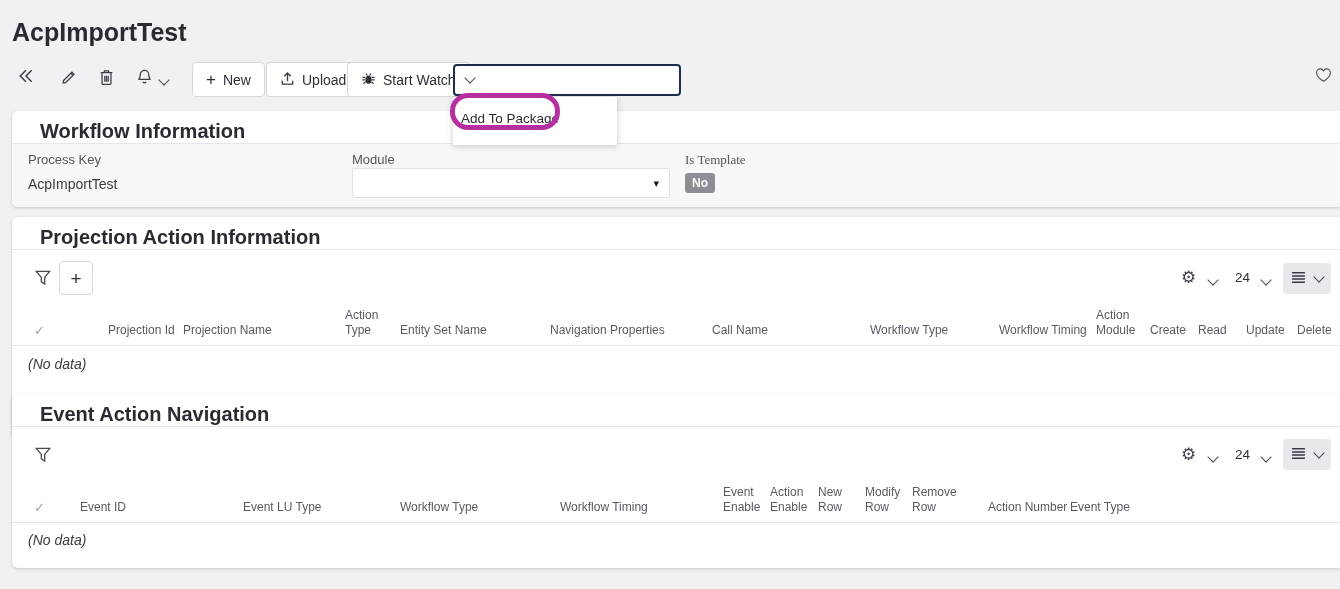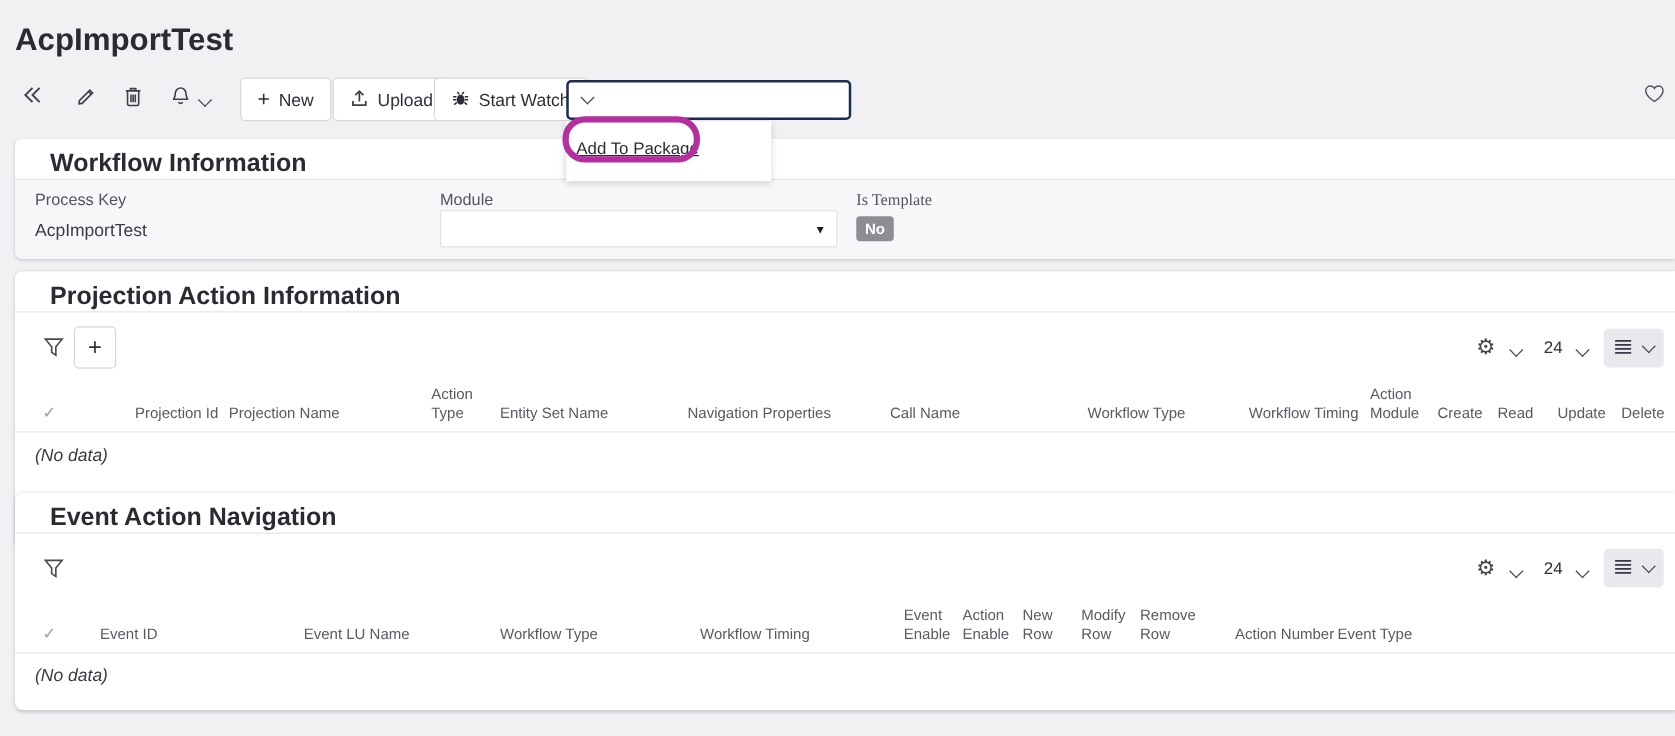--- a/index.html
+++ b/index.html
@@ -22,21 +22,21 @@
   .plus-glyph{font-size:17px;font-weight:400;color:#2f2e38;line-height:1;}
   .select-btn{
     left:453px;top:64px;width:228px;height:32px;background:#fff;
     border:2px solid #1e2c4f;border-radius:4px;box-sizing:border-box;
     display:flex;align-items:center;justify-content:space-between;
     padding:0 10px 0 11px;font-size:13.5px;color:#2b2a33;cursor:pointer;
   }
   
   .menu{
     left:453px;top:97px;width:164px;background:#fff;z-index:5;
-    box-shadow:0 1px 6px rgba(60,58,75,.28);padding:5px 0 11px;text-decoration:underline;
+    box-shadow:0 1px 6px rgba(60,58,75,.28);padding:5px 0 11px;
   }
   .menu-item{font-size:13.5px;padding:9px 8px 8px;color:#2b2a33;cursor:pointer;}
   .menu-item.link{color:#2e9bd6;padding-top:7px;}
   .ring{
     left:450px;top:93px;width:110px;height:37px;z-index:6;
     border:5px solid #b5309e;border-radius:18px;box-sizing:border-box;
     pointer-events:none;
   }
   
   .card{
@@ -244,21 +244,21 @@
       <svg width="15" height="13" viewBox="0 0 14 12">
           <path d="M1 1.5 H13 M1 4.5 H13 M1 7.5 H13 M1 10.5 H13" stroke="#3a3944" stroke-width="1.4"></path>
         </svg>
     </span>
     <span class="cv" style="margin-top:-3px;"></span>
   </button>
 
   <div class="abs thead">
     <span class="chk">✓</span>
     <span class="th" style="left:68px;">Event ID</span>
-    <span class="th" style="left:231px;">Event LU Name</span>
+    <span class="th" style="left:231px;">Event LU Type</span>
     <span class="th" style="left:388px;">Workflow Type</span>
     <span class="th" style="left:548px;">Workflow Timing</span>
     <span class="th wrap" style="left:711px;width:44px;">Event Enable</span>
     <span class="th wrap" style="left:758px;width:44px;">Action Enable</span>
     <span class="th wrap" style="left:806px;width:38px;">New Row</span>
     <span class="th wrap" style="left:853px;width:44px;">Modify Row</span>
     <span class="th wrap" style="left:900px;width:52px;">Remove Row</span>
     <span class="th" style="left:976px;">Action Number</span>
     <span class="th" style="left:1058px;">Event Type</span>
   </div>

